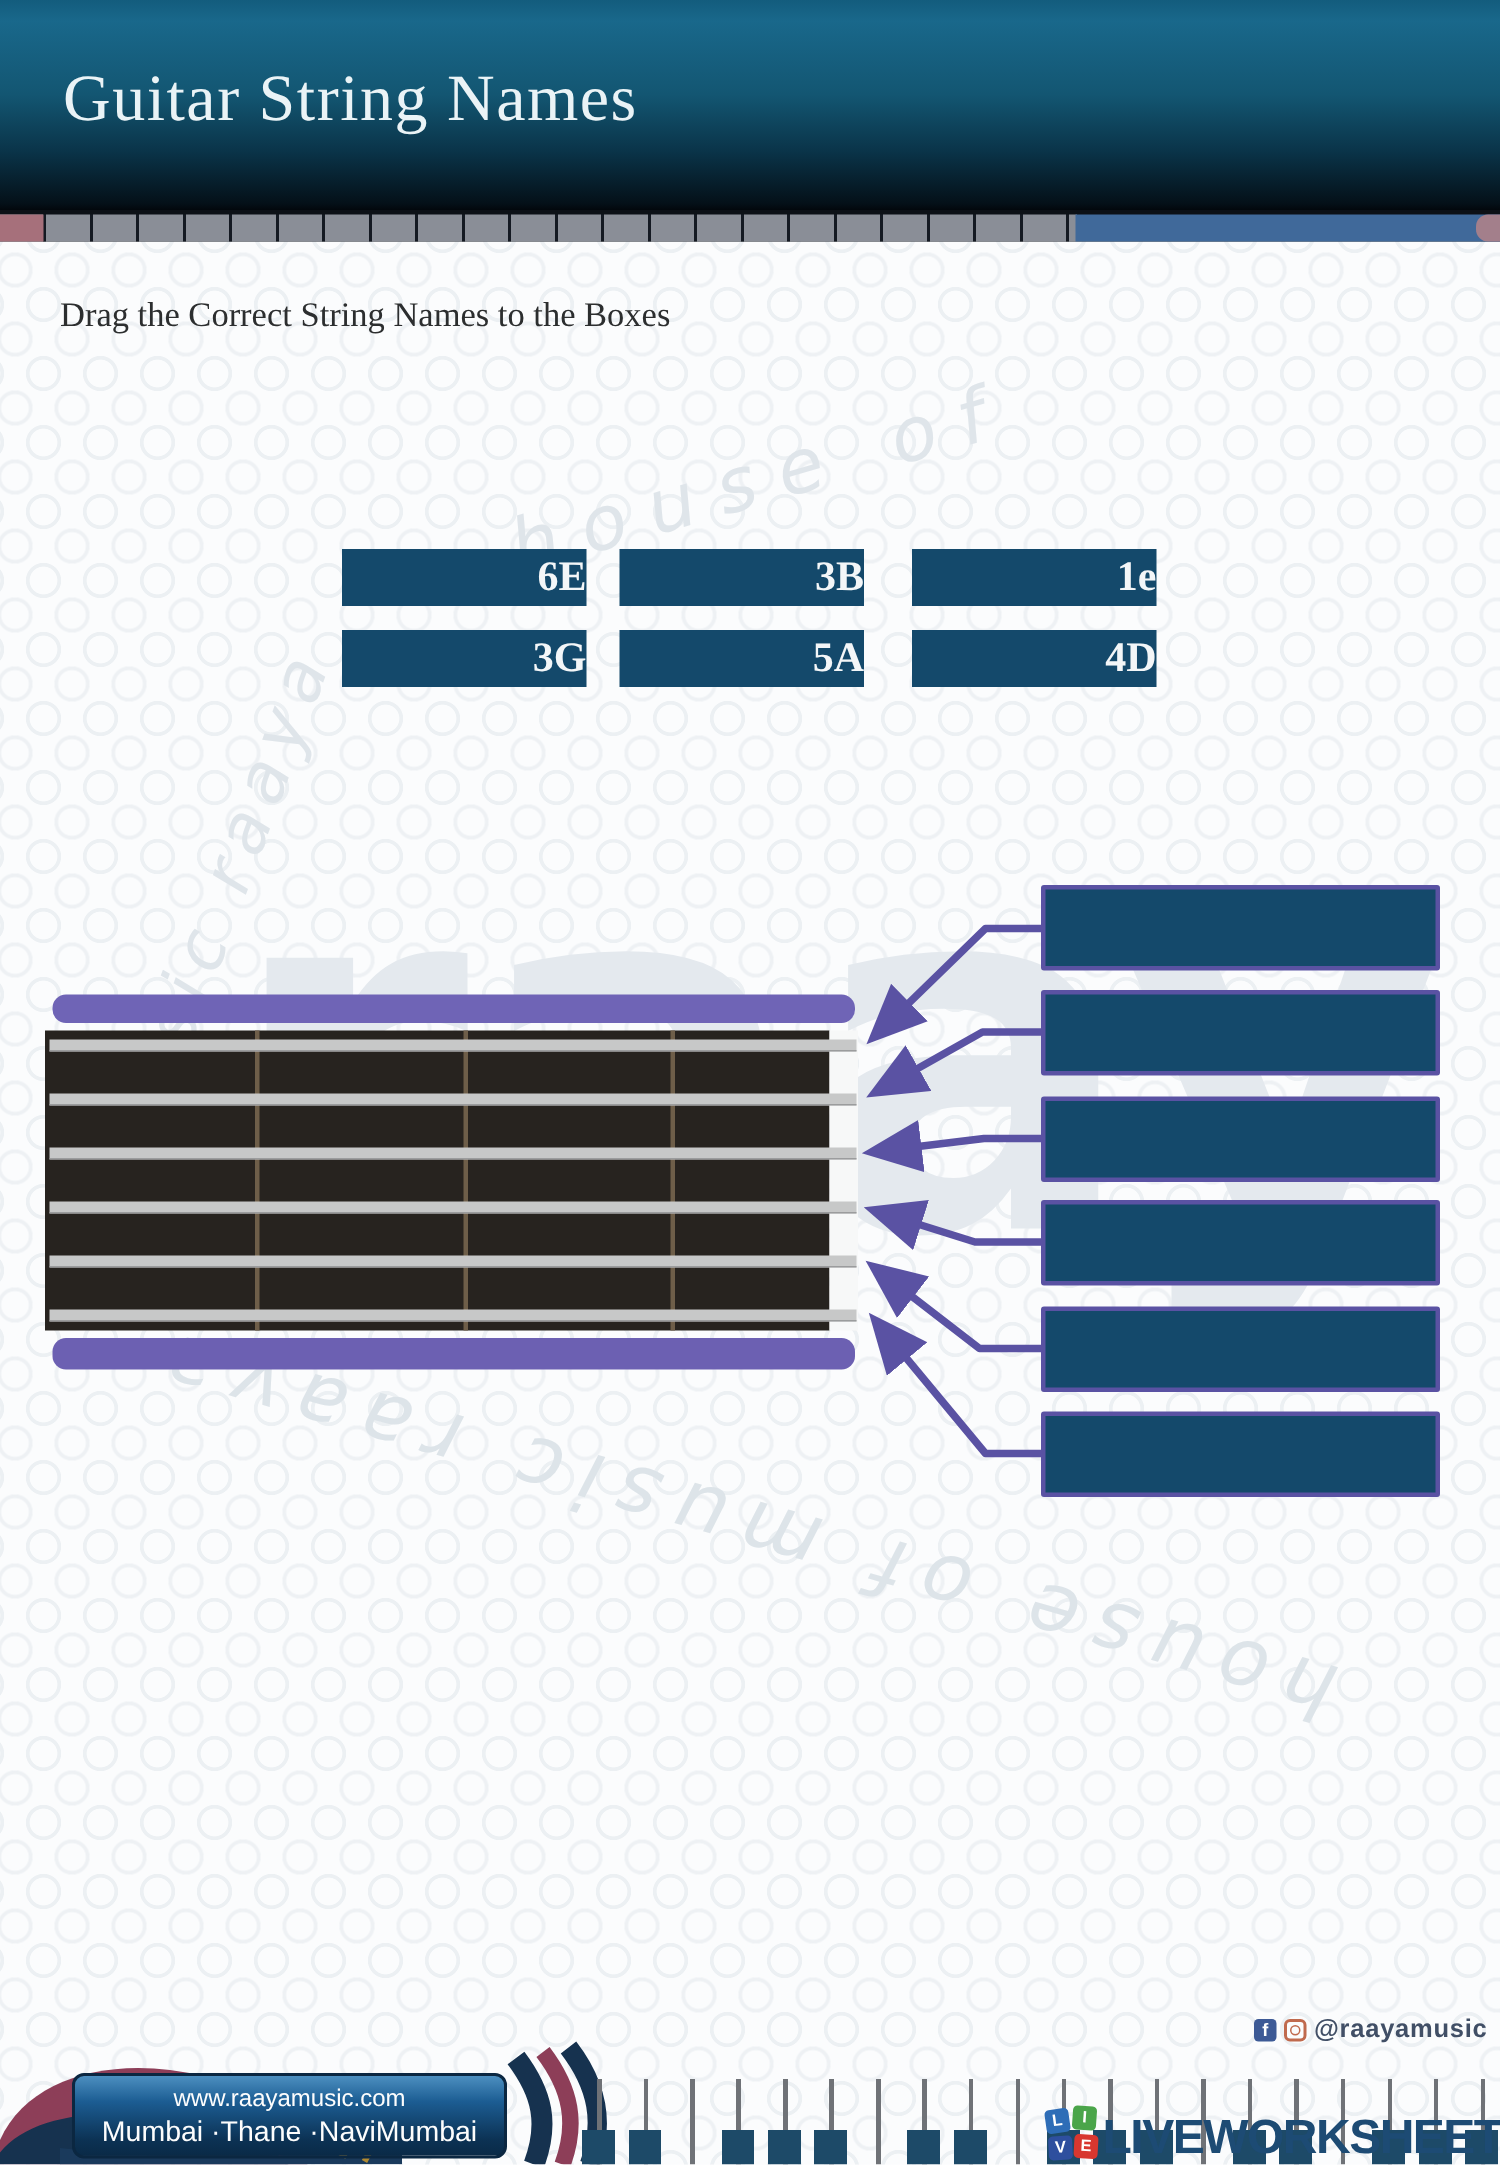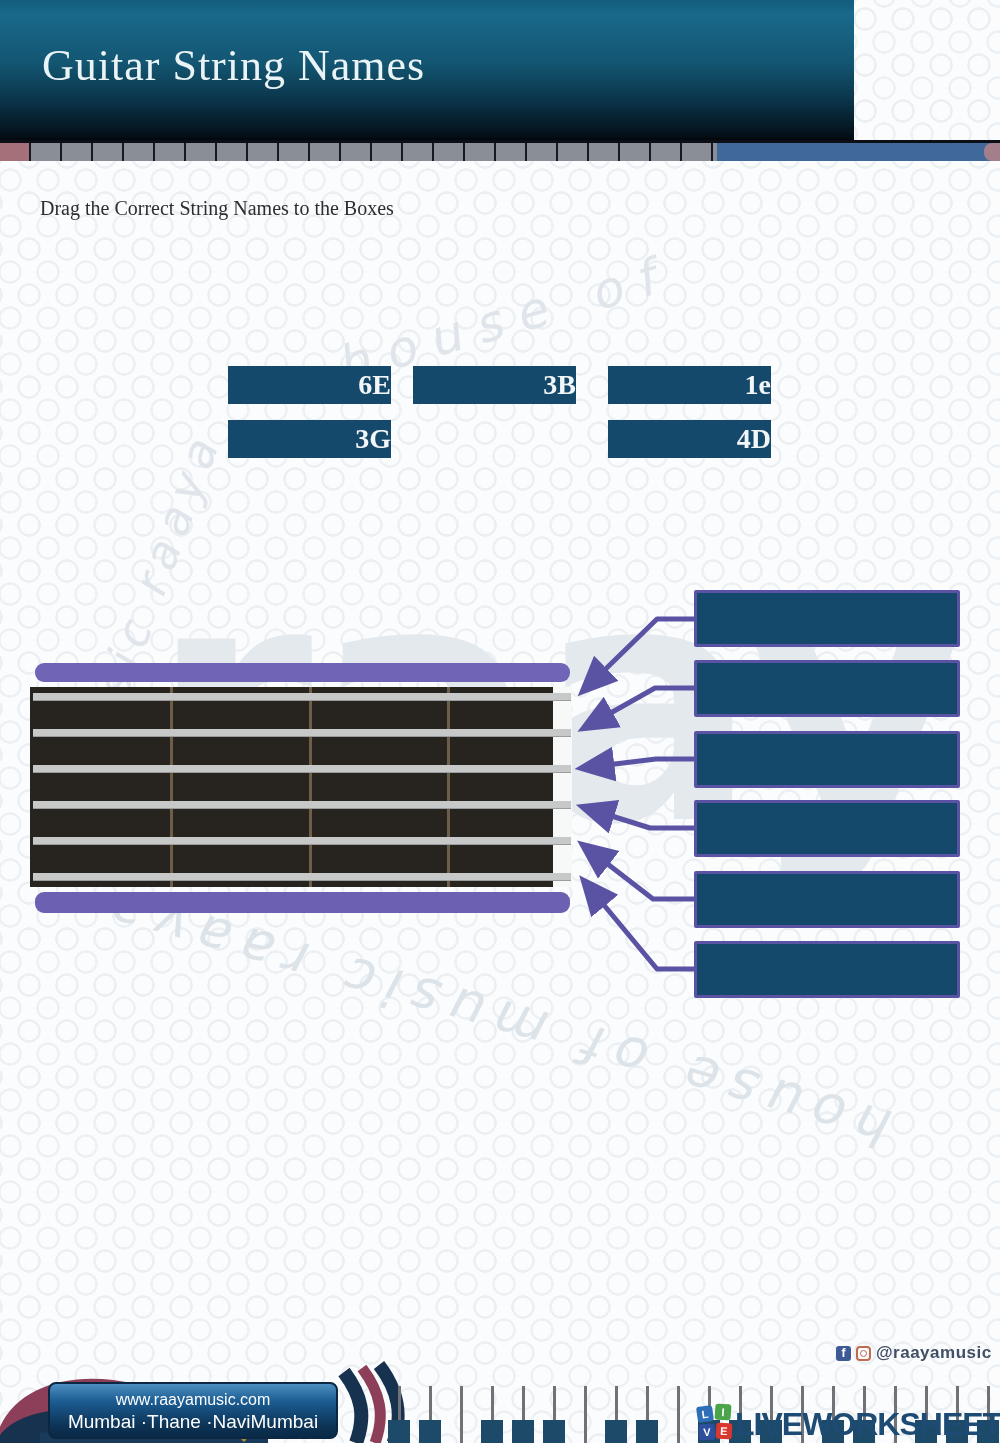--- a/index.html
+++ b/index.html
@@ -6,38 +6,38 @@
   body{font-family:"Liberation Sans",sans-serif;}
   .page{position:relative;width:1000px;height:1443px;overflow:hidden;
     background-color:#fbfcfd;
     background-image:
       radial-gradient(circle, rgba(0,0,0,0) 9px, #ecf0f3 9.5px, #ecf0f3 11.5px, rgba(0,0,0,0) 12px),
       radial-gradient(circle, rgba(0,0,0,0) 9px, #eef1f4 9.5px, #eef1f4 11.5px, rgba(0,0,0,0) 12px);
     background-size:38px 46px,38px 46px;
     background-position:10px 180px,29px 203px;}
 
   
-  .header{position:absolute;left:0;top:0;width:854px;height:140px;
+  .header{position:absolute;left:0;top:0;width:1000px;height:140px;
     background:linear-gradient(180deg,#135c7d 0%,#19688b 10%,#135672 45%,#0a3449 72%,#041018 97%,#02070c 100%);}
   .header h1{margin:0;position:absolute;left:42px;top:40px;
     font-family:"Liberation Serif",serif;font-weight:400;
     font-size:44px;color:#eaf3f6;letter-spacing:1px;}
 
   
   .keystrip{position:absolute;left:0;top:140px;width:1000px;height:21px;background:#0c1016;}
   .keystrip .keys{position:absolute;left:0;top:3px;width:718px;height:18px;
     background:repeating-linear-gradient(90deg,#8a8e97 0 29px,#141922 29px 31px);}
   .keystrip .redkey{position:absolute;left:0;top:3px;width:29px;height:18px;background:#a6707b;}
   .keystrip .bluebar{position:absolute;left:717px;top:3px;width:283px;height:18px;background:#40699a;}
   .keystrip .pinktip{position:absolute;left:984px;top:3px;width:16px;height:18px;
     background:#a37f8b;border-radius:8px 0 0 8px;}
 
   
   .instruction{position:absolute;left:40px;top:197px;
-    font-family:"Liberation Serif",serif;font-size:20px;color:#2c2e2f;text-align:center;}
+    font-family:"Liberation Serif",serif;font-size:23px;color:#2c2e2f;text-align:center;}
 
   
   .wm{position:absolute;color:#dfe5ea;font-family:"DejaVu Sans",sans-serif;z-index:1;
     pointer-events:none;white-space:nowrap;}
   .wm-top{left:335px;top:290px;font-size:50px;font-style:italic;letter-spacing:16px;transform:rotate(-16deg);}
   .wm-left{left:55px;top:770px;font-size:46px;font-style:italic;letter-spacing:8px;
     transform:rotate(-70deg);transform-origin:0 0;}
   .wm-big{left:150px;top:540px;font-size:330px;font-weight:bold;color:#e4e9ee;line-height:1;}
   .wm-mid{left:330px;top:792px;font-size:70px;color:#e0e6eb;letter-spacing:6px;}
   .wm-bottom{left:880px;top:1160px;font-size:54px;font-style:italic;letter-spacing:12px;
@@ -130,20 +130,23 @@
     </div>
   <div class="chip chip2">
       <span>3B</span>
     </div>
   <div class="chip chip3">
       <span>1e</span>
     </div>
   <div class="chip chip4">
       <span>3G</span>
     </div>
+  <div class="chip chip5">
+      <span>5A</span>
+    </div>
   <div class="chip chip6">
       <span>4D</span>
     </div>
 
   <div class="bar-purple bar-top"></div>
   <div class="board">
     <div class="fret f1"></div>
     <div class="fret f2"></div>
     <div class="fret f3"></div>
   </div>

